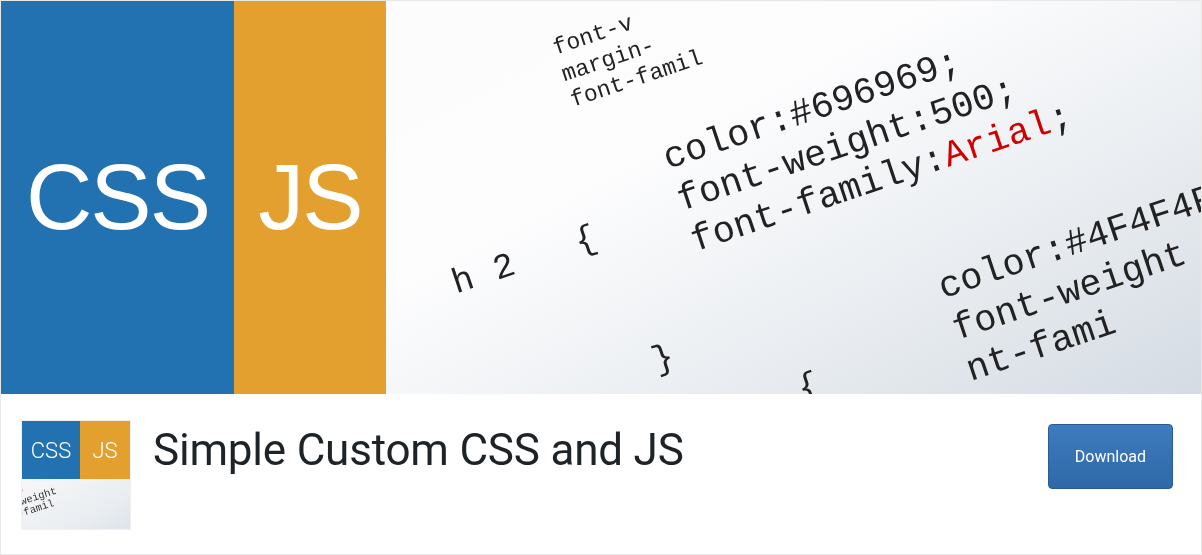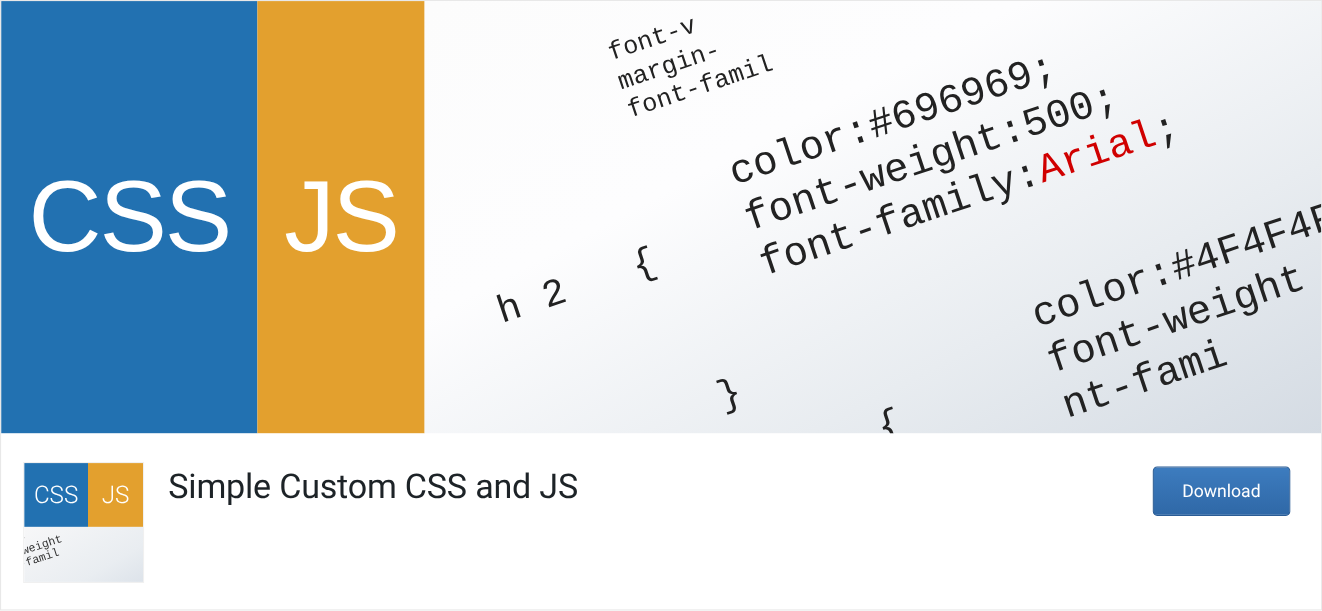--- a/index.html
+++ b/index.html
@@ -160,21 +160,21 @@
       line-height: 1.1;
       color: #333;
       white-space: nowrap;
     }
 
     .title-block {
       flex: 1;
       padding-top: 4px;
     }
     .plugin-title {
-      font-size: 31px;
+      font-size: 44px;
       font-weight: 400;
       color: #1d2327;
       margin-bottom: 6px;
       letter-spacing: -0.2px;
     }
     .byline {
       font-size: 16px;
       color: #3c434a;
     }
     .author-link {
@@ -186,21 +186,21 @@
     .download-wrap {
       padding-top: 4px;
     }
     .download-btn {
       background: #3572b0;
       background: linear-gradient(180deg, #3d7cbf 0%, #2f68a7 100%);
       color: #fff;
       font-size: 16px;
       border: 1px solid #2a5c95;
       border-radius: 4px;
-      padding: 12px 26px;
+      padding: 22px 26px;
       cursor: pointer;
       font-family: inherit;
     }
   </style>
 </head>
 <body>
 
 <div class="container">
 
   <div class="banner">

